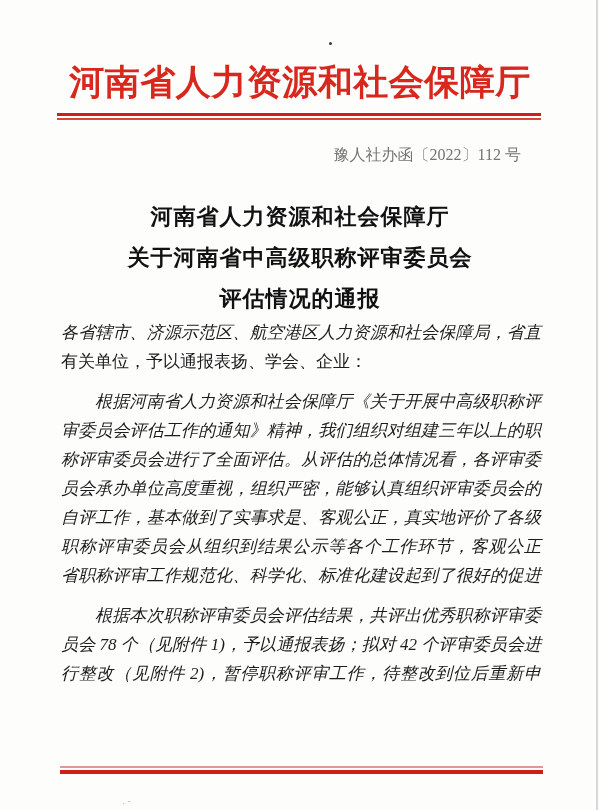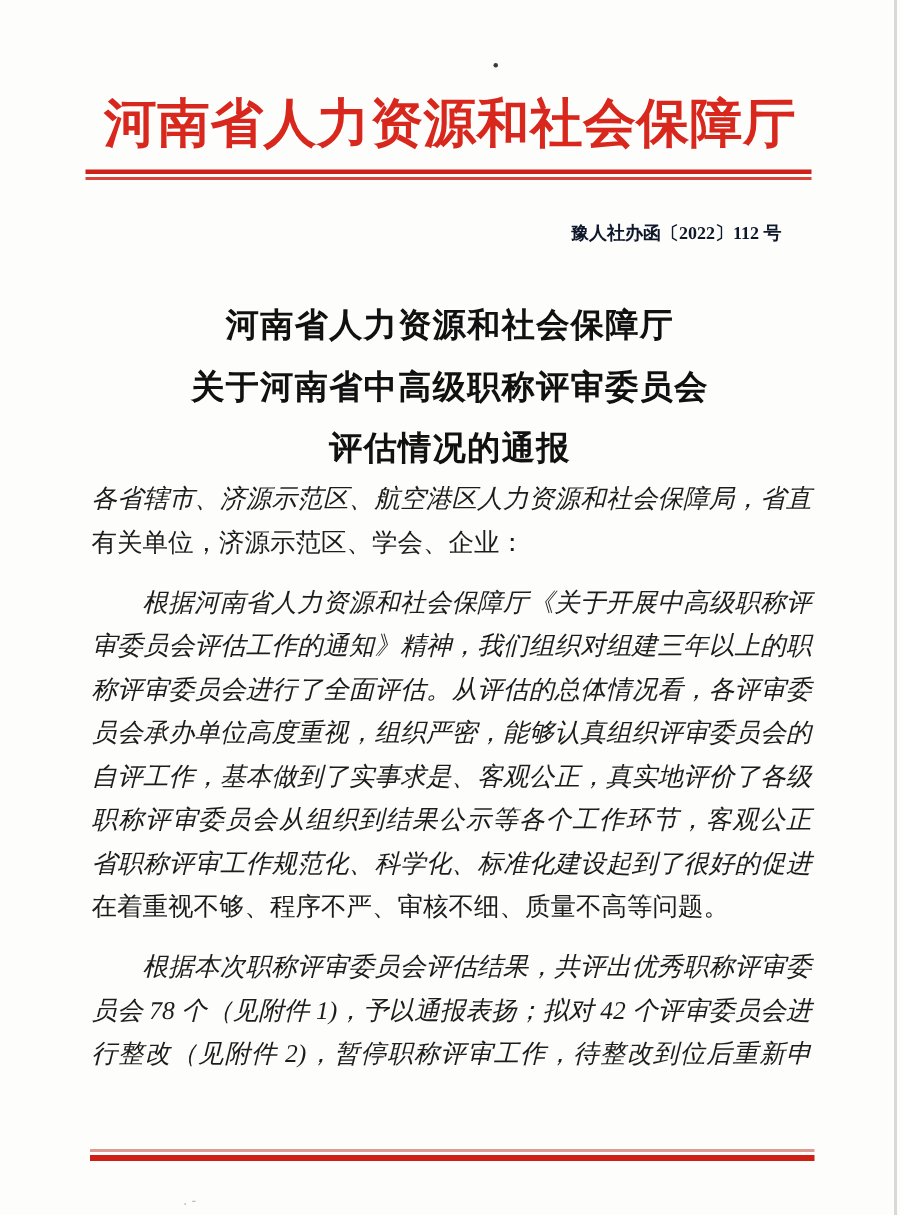--- a/index.html
+++ b/index.html
@@ -42,23 +42,22 @@
   }
   .header-rule {
     position: absolute; top: 113px; left: 57px; width: 484px;
   }
   .header-rule .thick { height: 3px; background: #cc2018; }
   .header-rule .gap   { height: 2px; }
   .header-rule .thin  { height: 2px; background: #d8443a; }
   
   .doc-number {
     position: absolute; top: 145px; right: 79px;
-    font-size: 12px; line-height: 20px;
-    color: #0f172a;
-    font-weight: bold;
+    font-size: 16px; line-height: 20px;
+    color: #737373;
   }
   
   .doc-title {
     position: absolute; top: 196px; left: 0; right: 0;
     text-align: center;
     color: #111;
   }
   .doc-title .t-line {
     font-size: 22px; line-height: 41px;
     font-weight: 700; letter-spacing: 1px;
@@ -107,29 +106,28 @@
   <div class="doc-number">豫人社办函〔2022〕112 号</div>
 
   <div class="doc-title">
     <div class="t-line">河南省人力资源和社会保障厅</div>
     <div class="t-line">关于河南省中高级职称评审委员会</div>
     <div class="t-line">评估情况的通报</div>
   </div>
 
   <div class="doc-body">
     <div class="b-line j">各省辖市、济源示范区、航空港区人力资源和社会保障局，省直</div>
-    <div class="b-line">有关单位，济源示范区、学会、企业：</div>
+    <div class="b-line">有关单位，予以通报表扬、学会、企业：</div>
     <div class="b-line j ind">根据河南省人力资源和社会保障厅《关于开展中高级职称评</div>
     <div class="b-line j">审委员会评估工作的通知》精神，我们组织对组建三年以上的职</div>
     <div class="b-line j">称评审委员会进行了全面评估。从评估的总体情况看，各评审委</div>
     <div class="b-line j">员会承办单位高度重视，组织严密，能够认真组织评审委员会的</div>
     <div class="b-line j">自评工作，基本做到了实事求是、客观公正，真实地评价了各级</div>
     <div class="b-line j">职称评审委员会从组织到结果公示等各个工作环节，客观公正</div>
     <div class="b-line j">省职称评审工作规范化、科学化、标准化建设起到了很好的促进</div>
-    <div class="b-line">在着重视不够、程序不严、审核不细、质量不高等问题。</div>
     <div class="b-line j ind">根据本次职称评审委员会评估结果，共评出优秀职称评审委</div>
     <div class="b-line j">员会 78 个（见附件 1)，予以通报表扬；拟对 42 个评审委员会进</div>
     <div class="b-line j">行整改（见附件 2)，暂停职称评审工作，待整改到位后重新申</div>
   </div>
 
   <div class="footer-rule">
     <div class="thin"></div>
     <div class="gap"></div>
     <div class="thick"></div>
   </div>

